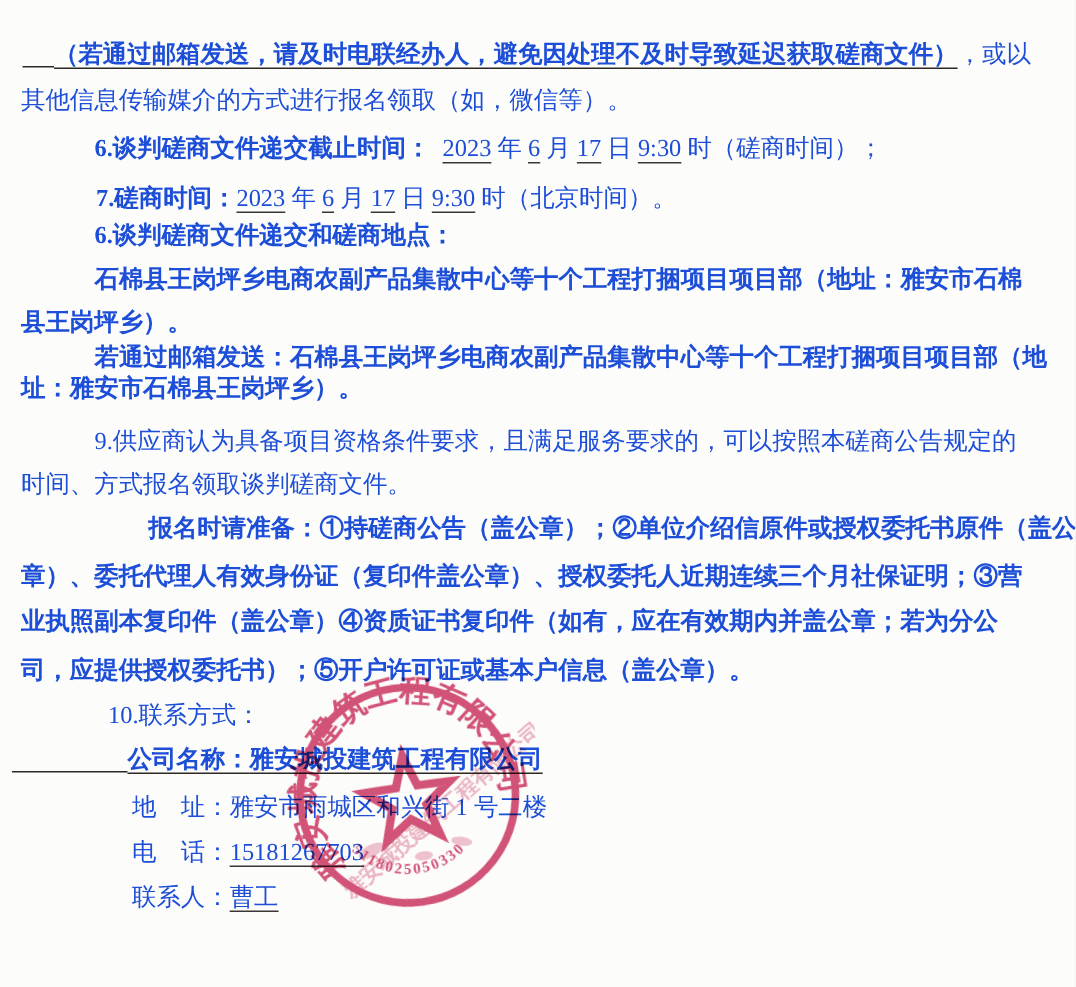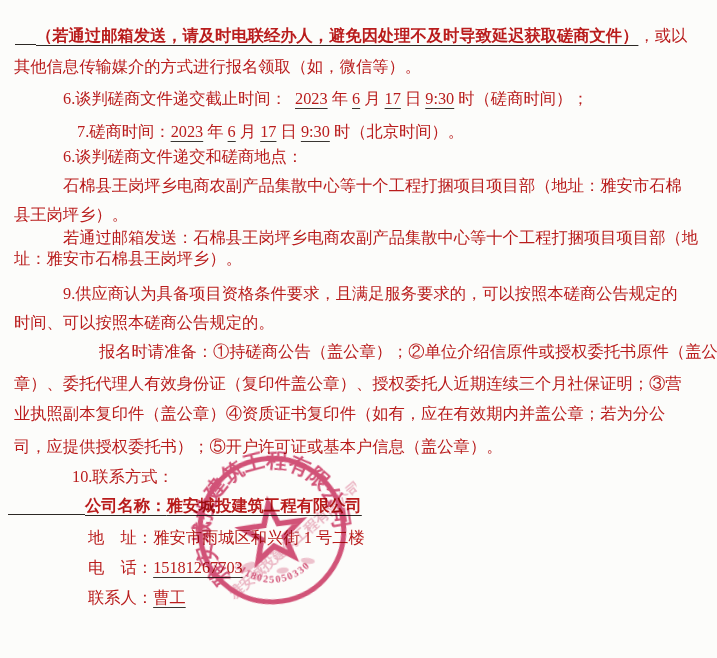--- a/index.html
+++ b/index.html
@@ -3,29 +3,29 @@
 <meta charset="utf-8">
 <style>
   html,body{margin:0;padding:0;}
   body{background:#e9e9e9;}
   .page{
     position:relative;
     width:717px;height:658px;
     background:#fcfcfa;
     overflow:hidden;
     font-family:"Liberation Serif","DejaVu Serif",serif;
-    color:#b91c1c;
+    color:#1d4ed8;
     font-size:16.3px;
   }
   .ln{
     position:absolute;
     white-space:pre;
     line-height:1.25;
   }
-  .b{font-weight:normal;margin-top:15px;}
+  .b{font-weight:bold;margin-top:15px;}
   .u{
     text-decoration:underline;
     text-decoration-thickness:1px;
     text-underline-offset:4px;
     text-decoration-color:#3a3632;
   }
   .bu{
     font-weight:bold;
     text-decoration:underline;
     text-decoration-thickness:1.4px;
@@ -54,30 +54,30 @@
 </head>
 <body>
 
 <div class="page">
 
   <div class="ln" style="left:15px;top:26px;"><span class="ufill w21"></span><span class="bu">（若通过邮箱发送，请及时电联经办人，避免因处理不及时导致延迟获取磋商文件）</span><span>，或以</span></div>
   <div class="ln" style="left:14px;top:57px;"><span>其他信息传输媒介的方式进行报名领取（如，微信等）。</span></div>
 
   <div class="ln" style="left:63px;top:89px;"><span class="b">6.谈判磋商文件递交截止时间：</span><span>  </span><span class="u">2023</span><span> 年 </span><span class="u">6</span><span> 月 </span><span class="u">17</span><span> 日 </span><span class="u">9:30</span><span> 时（磋商时间）；</span></div>
 
-  <div class="ln" style="left:77px;top:122px;"><span class="b">7.磋商时间：</span><span class="u">2023</span><span> 年 </span><span class="u">6</span><span> 月 </span><span class="u">17</span><span> 日 </span><span class="u">9:30</span><span> 时（北京时间）。</span></div>
+  <div class="ln" style="left:64px;top:122px;"><span class="b">7.磋商时间：</span><span class="u">2023</span><span> 年 </span><span class="u">6</span><span> 月 </span><span class="u">17</span><span> 日 </span><span class="u">9:30</span><span> 时（北京时间）。</span></div>
 
   <div class="ln" style="left:63px;top:147px;"><span class="b">6.谈判磋商文件递交和磋商地点：</span></div>
   <div class="ln" style="left:63px;top:176px;"><span class="b">石棉县王岗坪乡电商农副产品集散中心等十个工程打捆项目项目部（地址：雅安市石棉</span></div>
   <div class="ln" style="left:14px;top:205px;"><span class="b">县王岗坪乡）。</span></div>
   <div class="ln" style="left:63px;top:228px;"><span class="b">若通过邮箱发送：石棉县王岗坪乡电商农副产品集散中心等十个工程打捆项目项目部（地</span></div>
   <div class="ln" style="left:14px;top:249px;"><span class="b">址：雅安市石棉县王岗坪乡）。</span></div>
 
   <div class="ln" style="left:63px;top:284px;"><span>9.供应商认为具备项目资格条件要求，且满足服务要求的，可以按照本磋商公告规定的</span></div>
-  <div class="ln" style="left:14px;top:313px;"><span>时间、可以按照本磋商公告规定的。</span></div>
+  <div class="ln" style="left:14px;top:313px;"><span>时间、方式报名领取谈判磋商文件。</span></div>
   <div class="ln" style="left:99px;top:342px;"><span class="b">报名时请准备：①持磋商公告（盖公章）；②单位介绍信原件或授权委托书原件（盖公</span></div>
   <div class="ln" style="left:14px;top:404px;"><span class="b">业执照副本复印件（盖公章）④资质证书复印件（如有，应在有效期内并盖公章；若为分公</span></div>
   <div class="ln" style="left:14px;top:374px;"><span class="b">章）、委托代理人有效身份证（复印件盖公章）、授权委托人近期连续三个月社保证明；③营</span></div>
   <div class="ln" style="left:14px;top:437px;"><span class="b">司，应提供授权委托书）；⑤开户许可证或基本户信息（盖公章）。</span></div>
 
   <div class="ln" style="left:72px;top:467px;"><span>10.联系方式：</span></div>
   <div class="ln" style="left:8px;top:496px;"><span class="ufill w77"></span><span class="bu">公司名称：</span><span class="bu">雅安城投建筑工程有限公司</span></div>
   <div class="ln" style="left:88px;top:528px;"><span>地　址：</span><span>雅安市雨城区和兴街 1 号二楼</span></div>
   <div class="ln" style="left:88px;top:558px;"><span>电　话：</span><span class="u">15181267703</span></div>
   <div class="ln" style="left:88px;top:588px;"><span>联系人：</span><span class="u">曹工</span></div>

